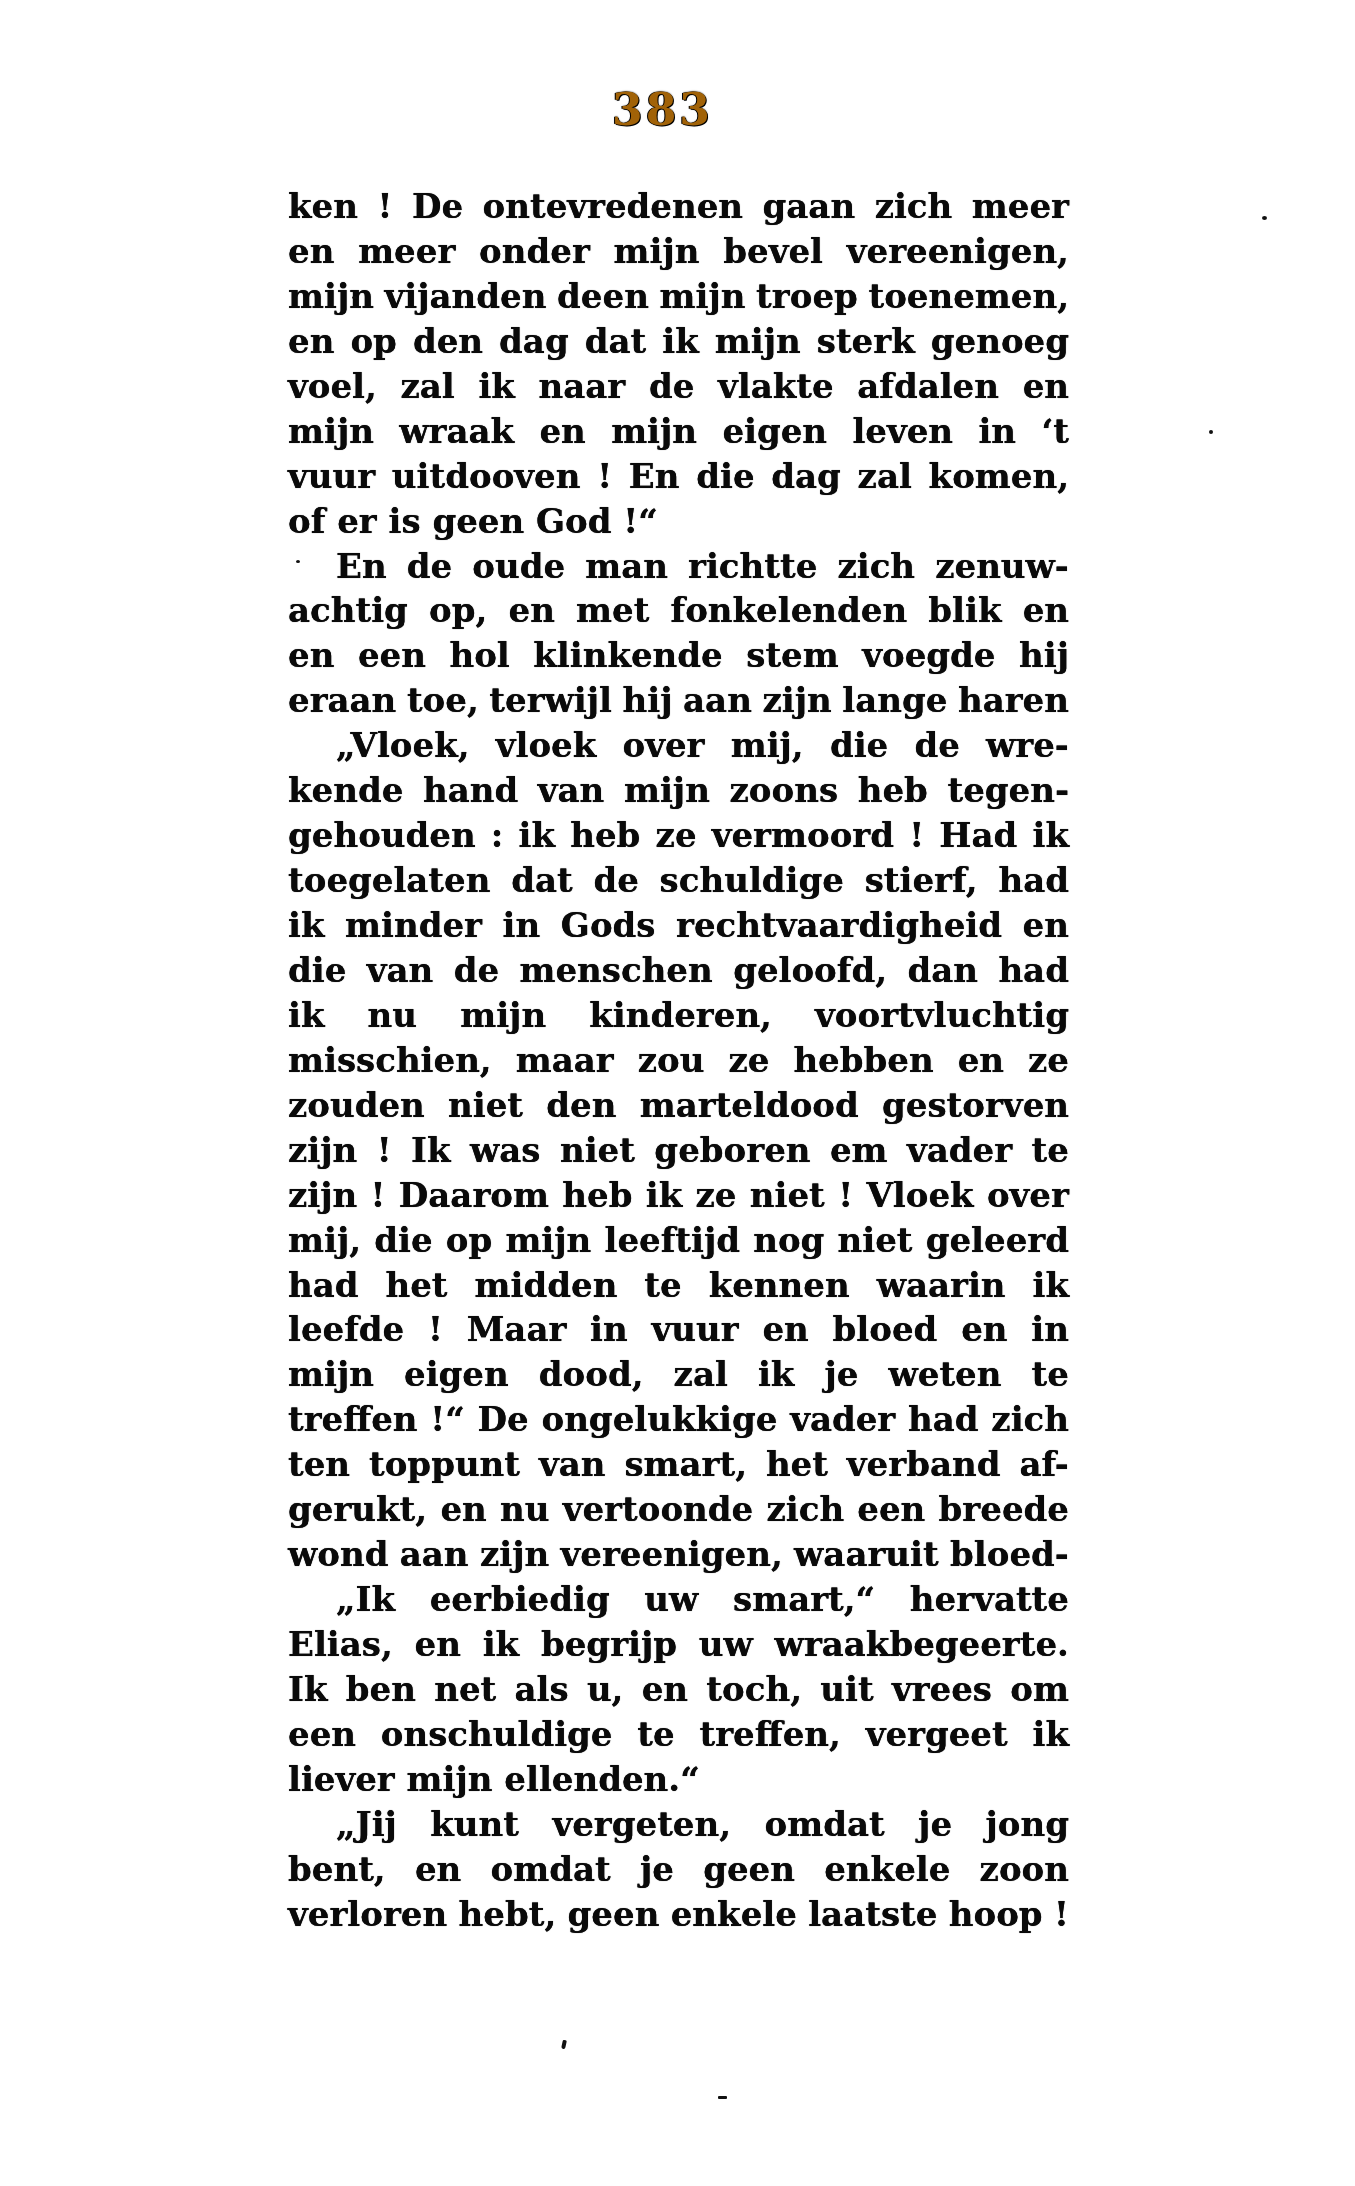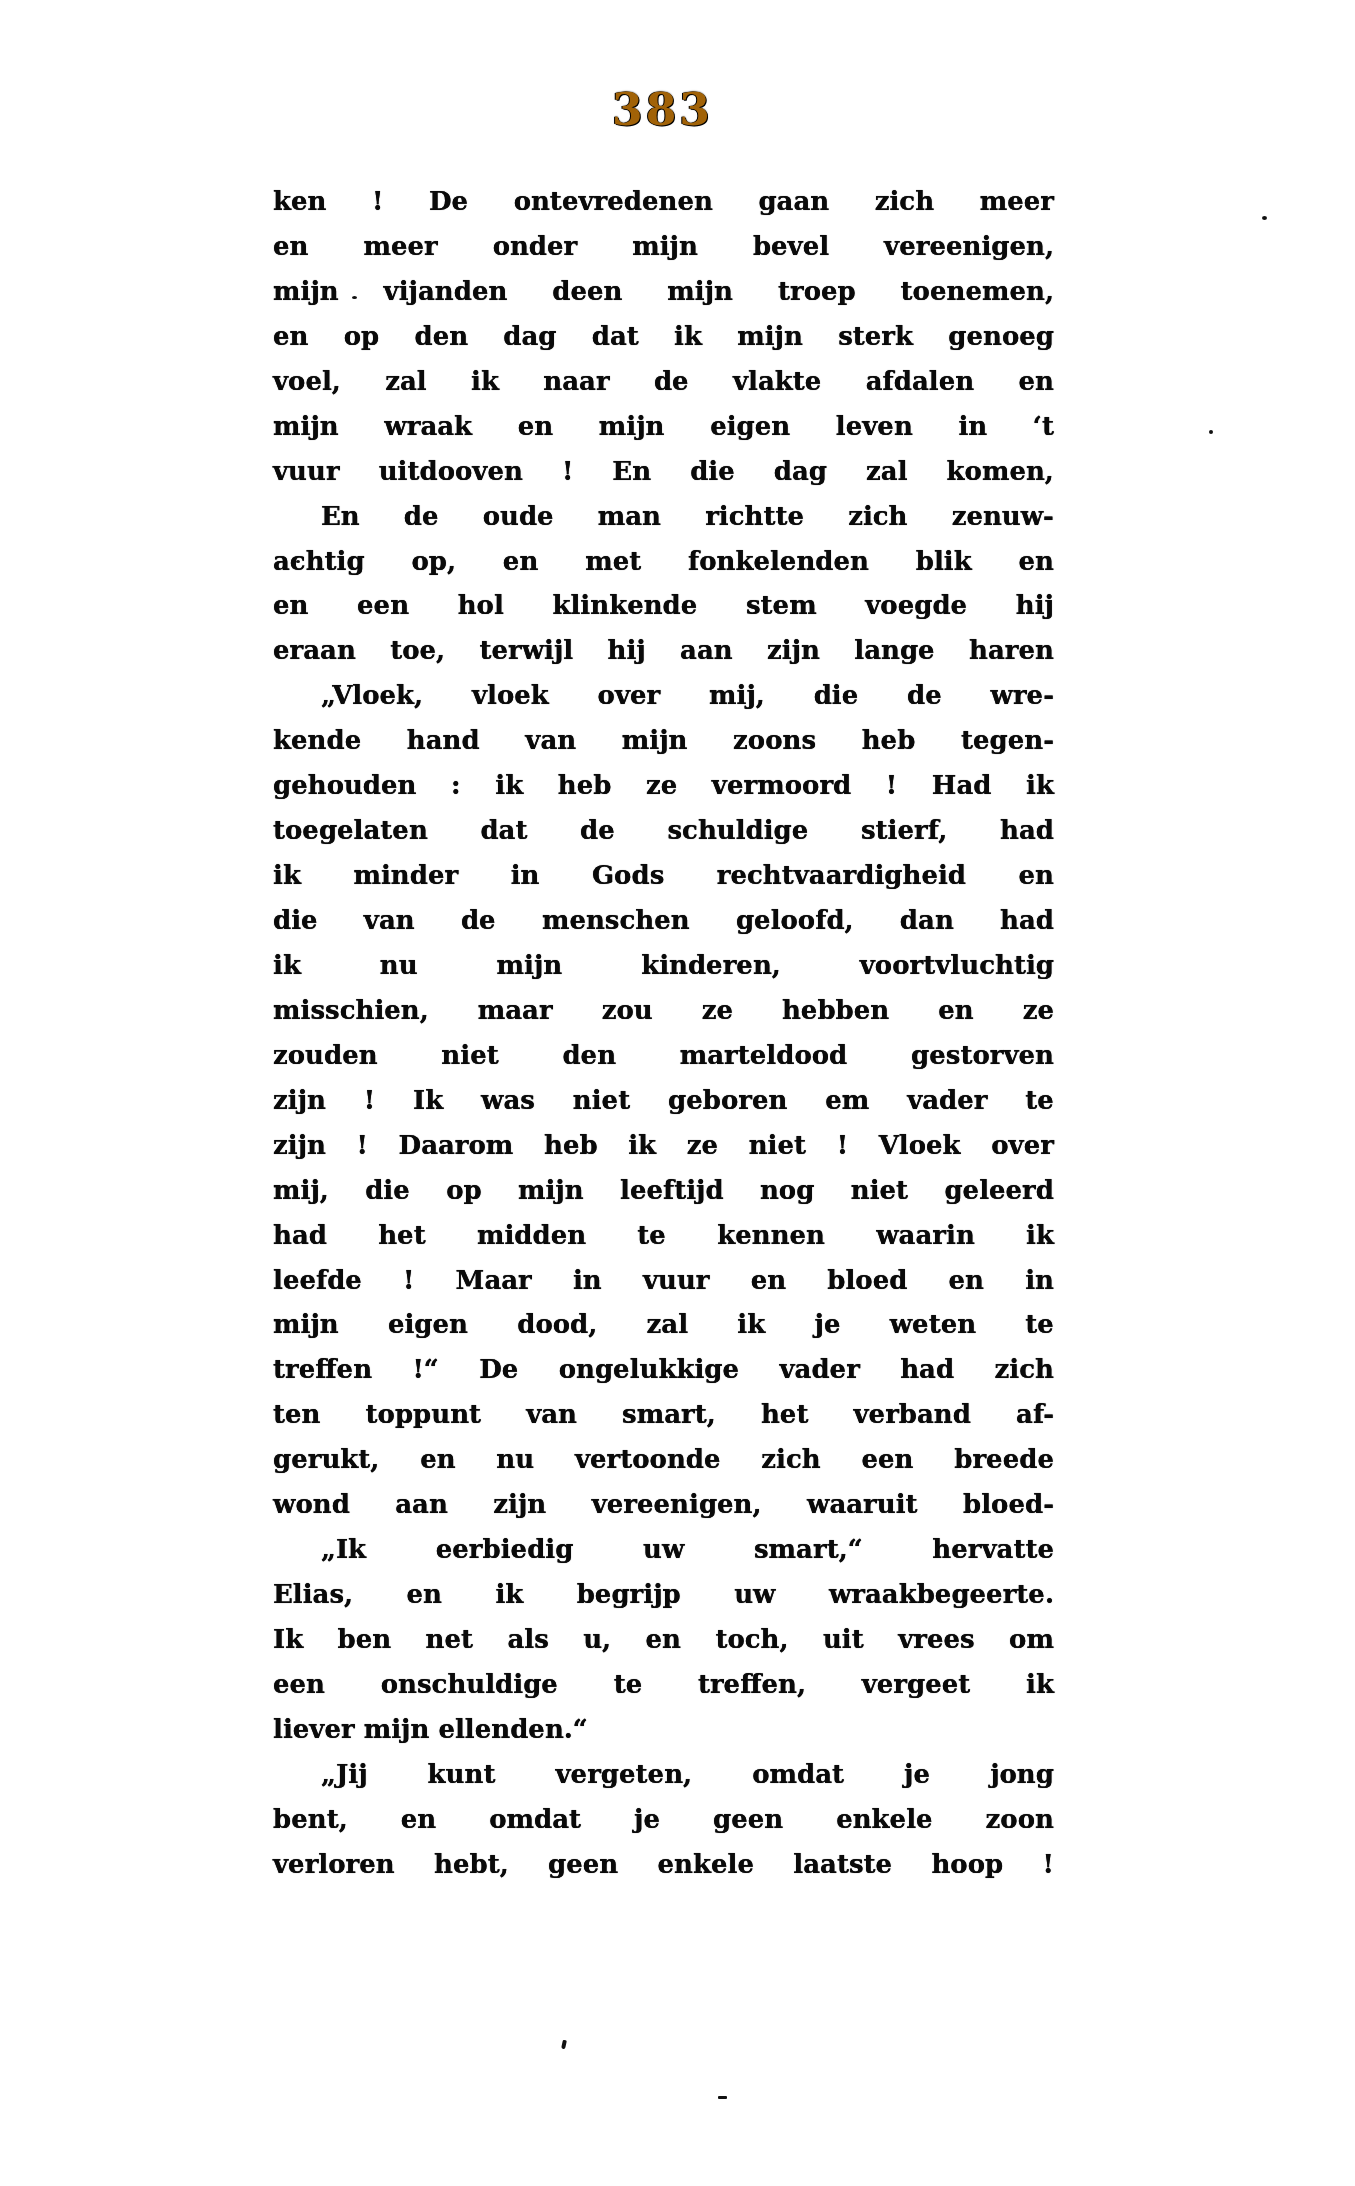--- a/index.html
+++ b/index.html
@@ -24,23 +24,23 @@
     text-align: center;
     font-size: 44px;
     font-weight: 700;
     letter-spacing: 3px;
     color: #a16207;
     text-shadow: 0 0 1.6px #000, 1px 1px 0.5px #000, -1px 0 0.5px #000;
   }
   .text-block {
     position: absolute;
     top: 186px;
-    left: 273px;
+    left: 288px;
     width: 781px;
-    font-size: 26px;
+    font-size: 34px;
     font-weight: 700;
     text-shadow: 0 0 0.7px #000;
   }
   .line {
     height: 44.95px;
     white-space: pre;
   }
   .line.just {
     display: flex;
     justify-content: space-between;
@@ -68,20 +68,21 @@
   <div class="page-number">383</div>
 
   <div class="text-block">
       <div class="line just"><span>ken</span><span>!</span><span>De</span><span>ontevredenen</span><span>gaan</span><span>zich</span><span>meer</span></div>
       <div class="line just"><span>en</span><span>meer</span><span>onder</span><span>mijn</span><span>bevel</span><span>vereenigen,</span></div>
       <div class="line just"><span>mijn</span><span>vijanden</span><span>deen</span><span>mijn</span><span>troep</span><span>toenemen,</span></div>
       <div class="line just"><span>en</span><span>op</span><span>den</span><span>dag</span><span>dat</span><span>ik</span><span>mijn</span><span>sterk</span><span>genoeg</span></div>
       <div class="line just"><span>voel,</span><span>zal</span><span>ik</span><span>naar</span><span>de</span><span>vlakte</span><span>afdalen</span><span>en</span></div>
       <div class="line just"><span>mijn</span><span>wraak</span><span>en</span><span>mijn</span><span>eigen</span><span>leven</span><span>in</span><span>‘t</span></div>
       <div class="line just"><span>vuur</span><span>uitdooven</span><span>!</span><span>En</span><span>die</span><span>dag</span><span>zal</span><span>komen,</span></div>
+      <div class="line">of er is geen God !“</div>
       <div class="line just ind"><span>En</span><span>de</span><span>oude</span><span>man</span><span>richtte</span><span>zich</span><span>zenuw-</span></div>
       <div class="line just"><span>achtig</span><span>op,</span><span>en</span><span>met</span><span>fonkelenden</span><span>blik</span><span>en</span></div>
       <div class="line just"><span>en</span><span>een</span><span>hol</span><span>klinkende</span><span>stem</span><span>voegde</span><span>hij</span></div>
       <div class="line just"><span>eraan</span><span>toe,</span><span>terwijl</span><span>hij</span><span>aan</span><span>zijn</span><span>lange</span><span>haren</span></div>
       <div class="line just ind"><span>„Vloek,</span><span>vloek</span><span>over</span><span>mij,</span><span>die</span><span>de</span><span>wre-</span></div>
       <div class="line just"><span>kende</span><span>hand</span><span>van</span><span>mijn</span><span>zoons</span><span>heb</span><span>tegen-</span></div>
       <div class="line just"><span>gehouden</span><span>:</span><span>ik</span><span>heb</span><span>ze</span><span>vermoord</span><span>!</span><span>Had</span><span>ik</span></div>
       <div class="line just"><span>toegelaten</span><span>dat</span><span>de</span><span>schuldige</span><span>stierf,</span><span>had</span></div>
       <div class="line just"><span>ik</span><span>minder</span><span>in</span><span>Gods</span><span>rechtvaardigheid</span><span>en</span></div>
       <div class="line just"><span>die</span><span>van</span><span>de</span><span>menschen</span><span>geloofd,</span><span>dan</span><span>had</span></div>

